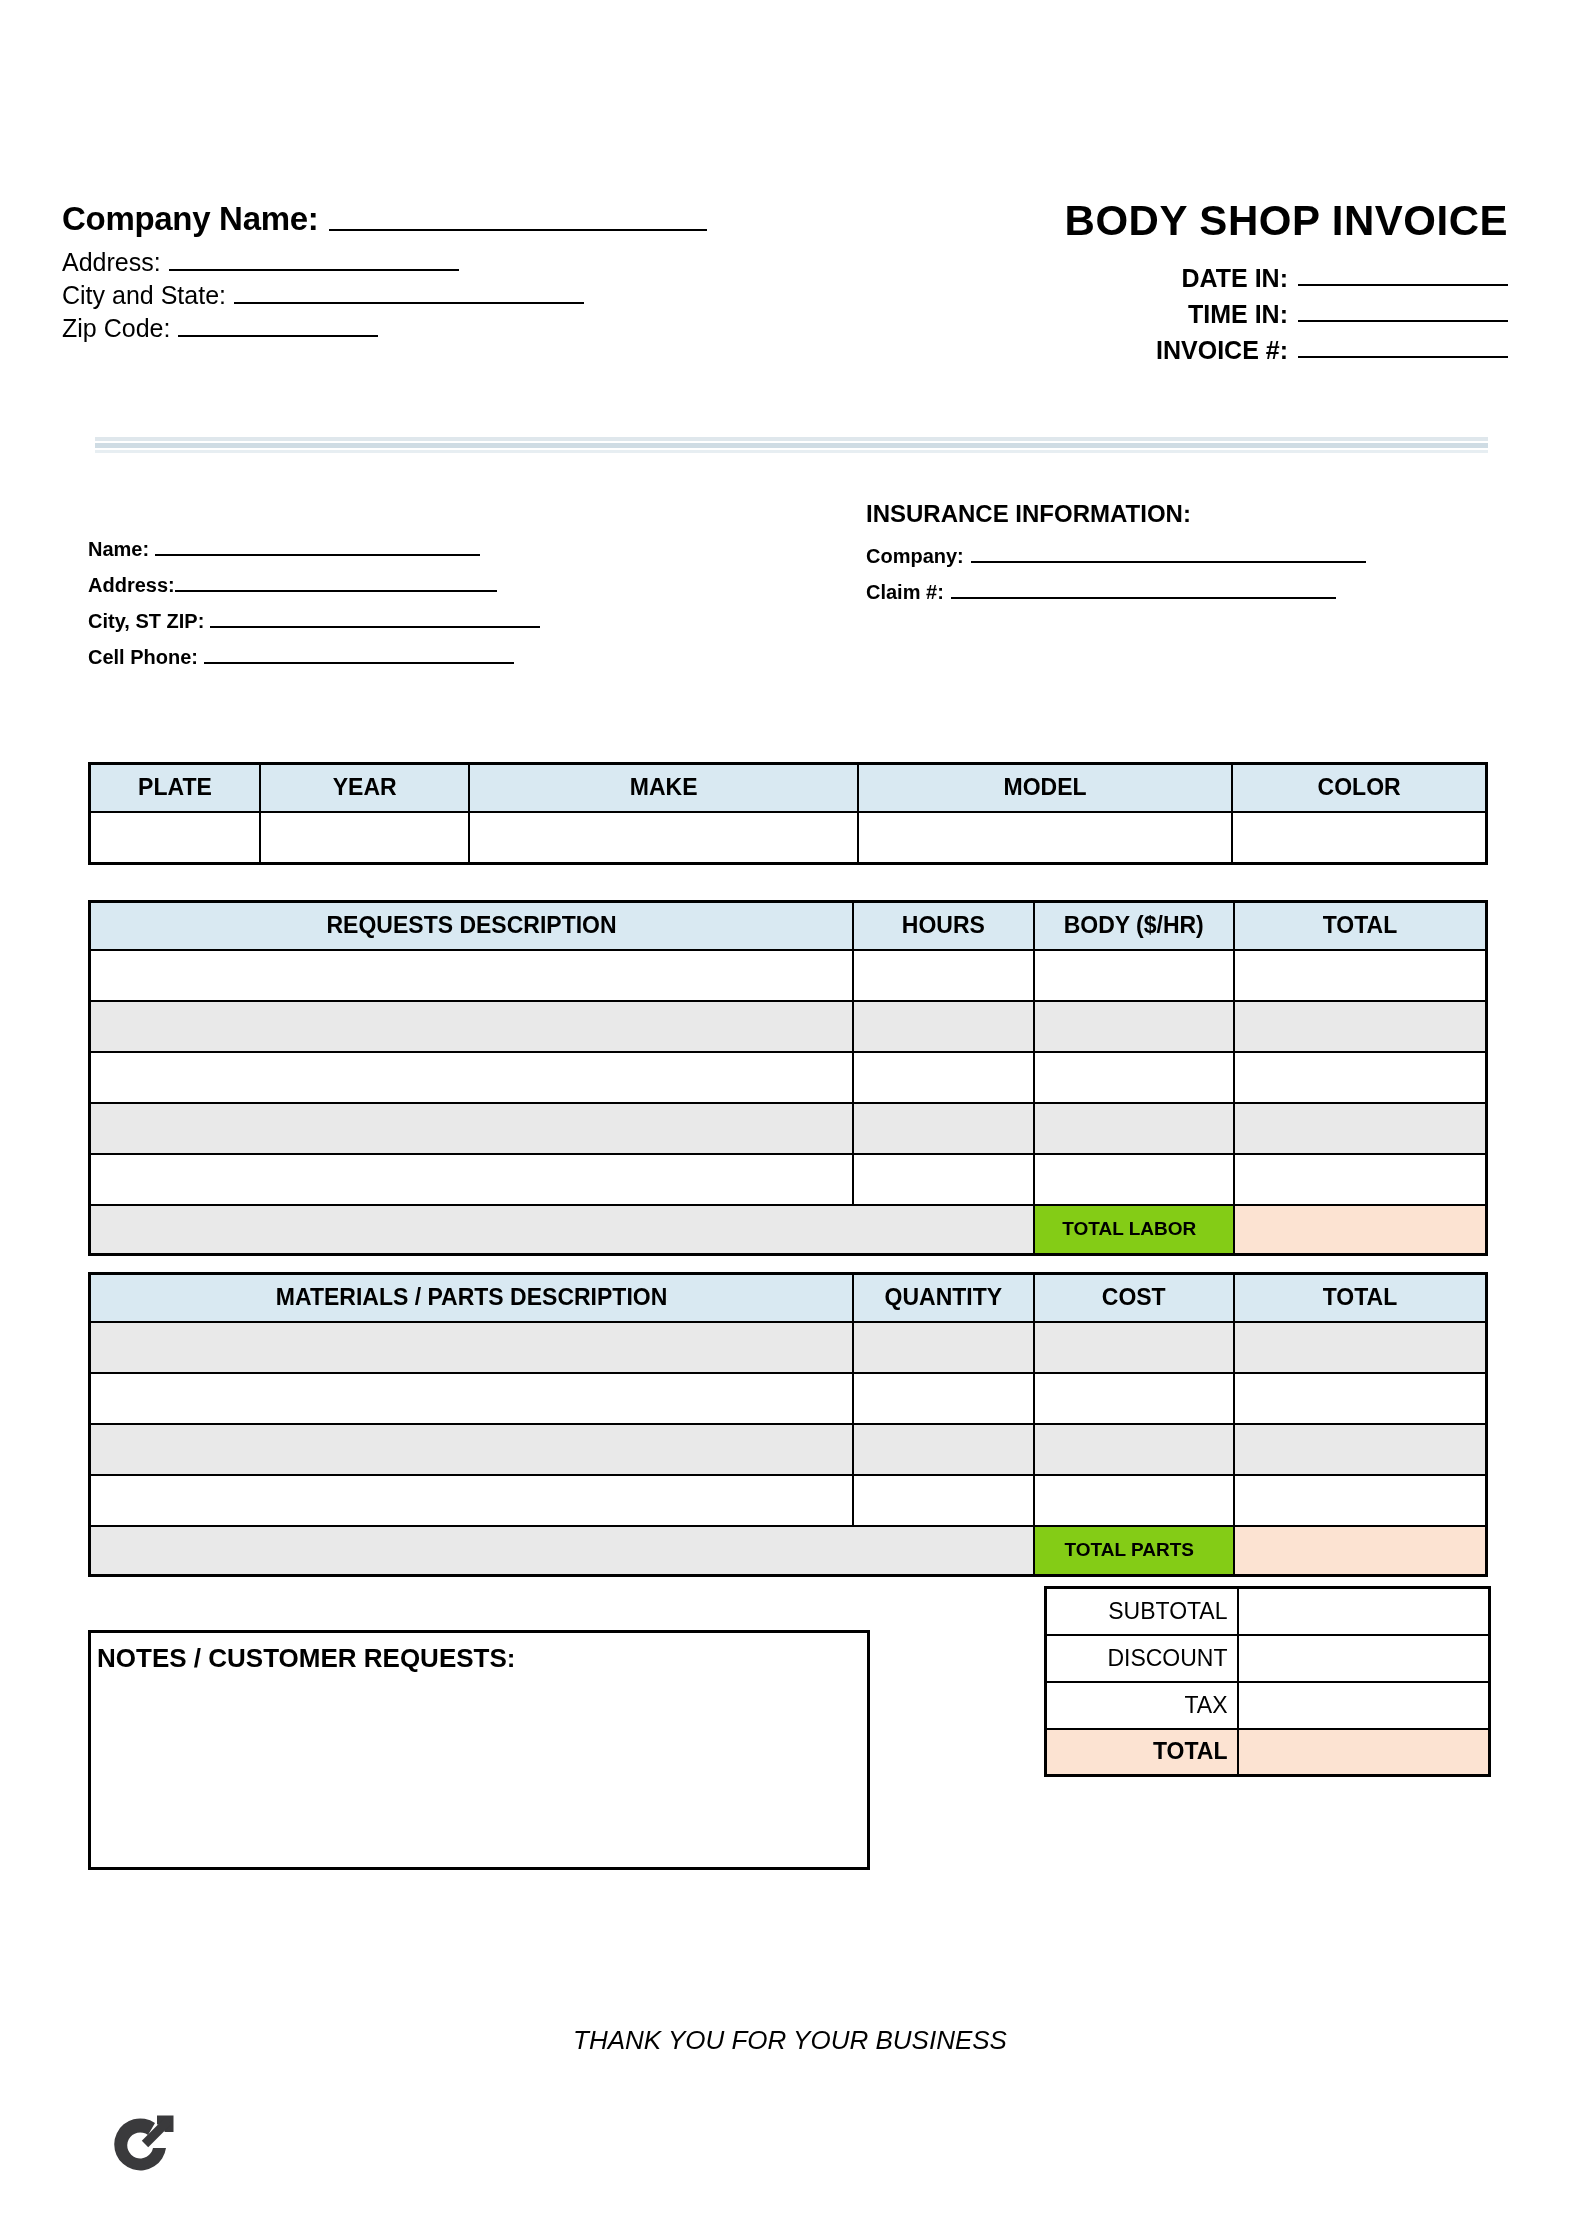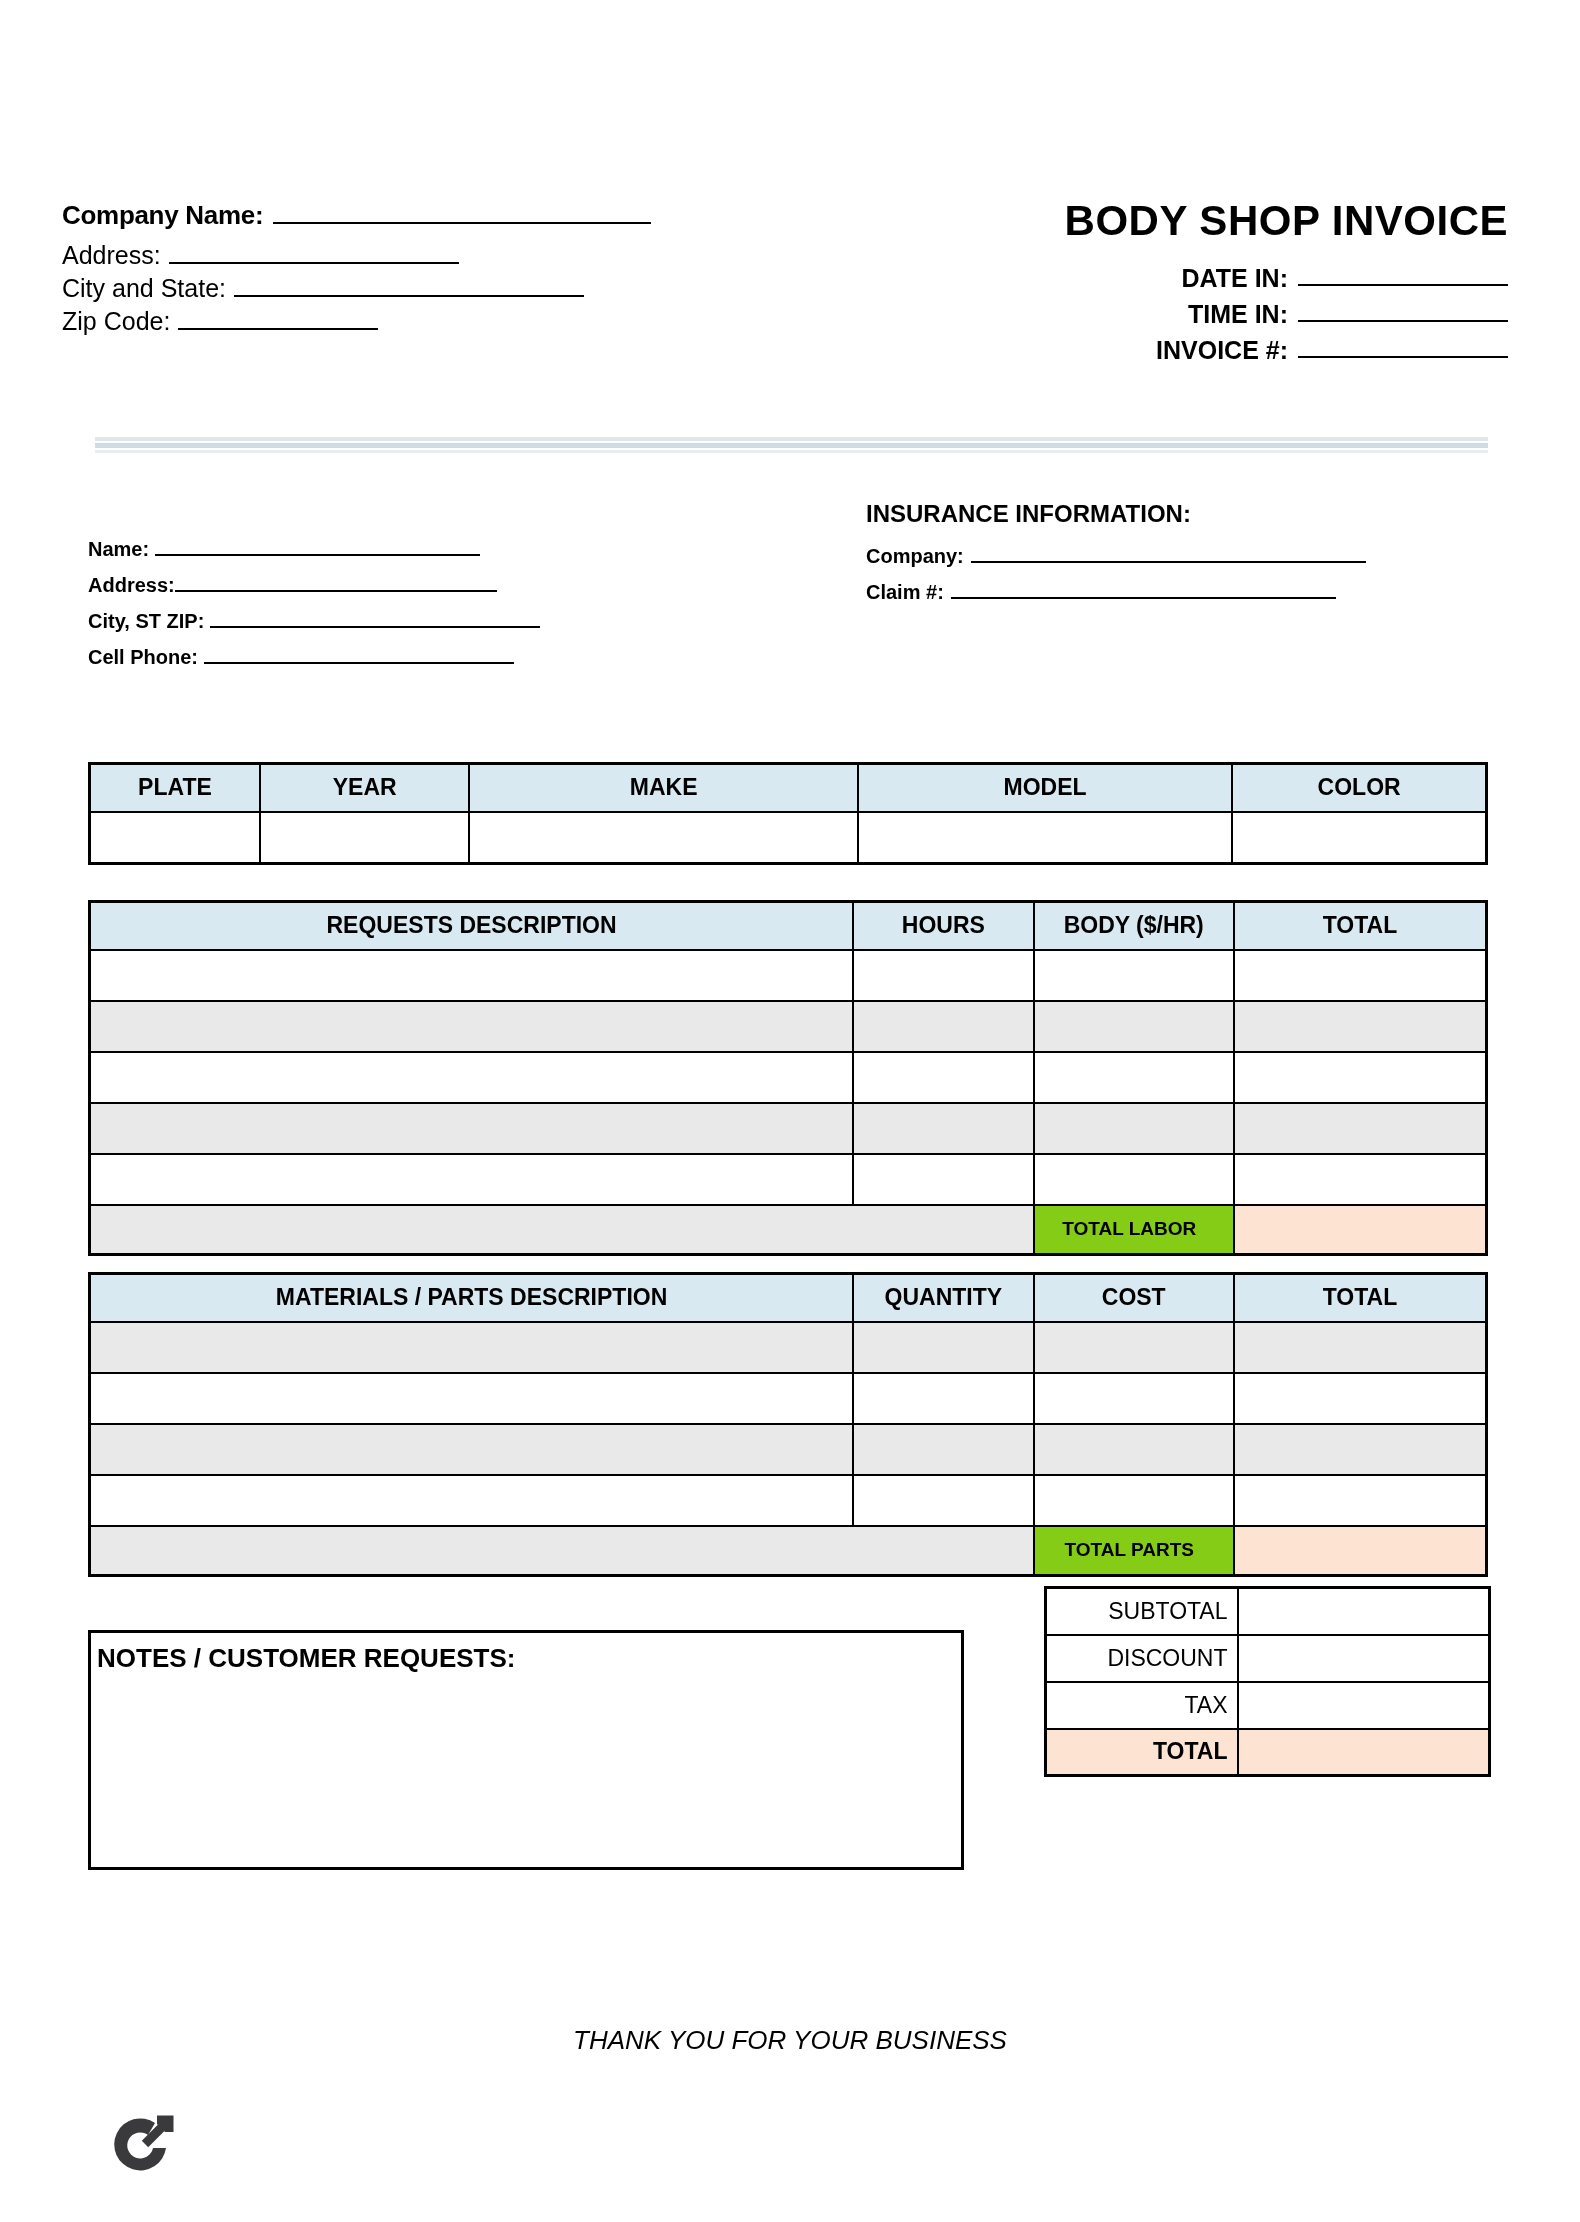--- a/index.html
+++ b/index.html
@@ -10,21 +10,21 @@
     color: #000000;
   }
   .page { position: relative; width: 1580px; height: 2222px; overflow: hidden; }
 
   
   .header { position: absolute; left: 0; top: 200px; width: 1580px; height: 210px; }
 
   .company-block { position: absolute; left: 62px; top: 0px; width: 760px; }
   .company-name-row {
     display: flex; align-items: flex-end;
-    font-size: 26px; font-weight: bold; letter-spacing: -0.3px;
+    font-size: 33px; font-weight: bold; letter-spacing: -0.3px;
     margin-bottom: 10px;
   }
   .company-name-row .lbl { white-space: nowrap; }
   .company-name-row .rule { flex: 0 0 378px; border-bottom: 2.5px solid #000; margin-left: 10px; margin-bottom: 7px; }
 
   .comp-row { display: flex; align-items: flex-end; font-size: 25px; margin-bottom: 4px; }
   .comp-row .lbl { white-space: nowrap; }
   .comp-row .rule { border-bottom: 2px solid #000; margin-left: 8px; margin-bottom: 6px; }
   .r-addr { flex: 0 0 290px; }
   .r-city { flex: 0 0 350px; }
@@ -97,21 +97,21 @@
   .totals-table { left: 1044px; top: 1586px; width: 444px; border: 3px solid #000; }
   .totals-table td { border: 2px solid #000; height: 47px; }
   .tot-label { text-align: right; padding-right: 9px; font-size: 23px; background:#ffffff; }
   .tot-label-accent { text-align: right; padding-right: 9px; font-size: 23px; font-weight: bold; background: #fce3d2; }
   .tot-value { background: #ffffff; }
   .tot-value-accent { background: #fce3d2; }
 
   
   .notes-box {
     position: absolute; left: 88px; top: 1630px;
-    width: 876px; height: 240px;
+    width: 782px; height: 240px;
     border: 3px solid #000; background: #fff;
     padding: 10px 0 0 6px;
   }
   .notes-title { font-size: 26px; font-weight: bold; }
 
   
   .footer-text {
     position: absolute; left: 0; top: 2025px; width: 1580px;
     text-align: center; font-size: 26px; font-style: italic;
   }

